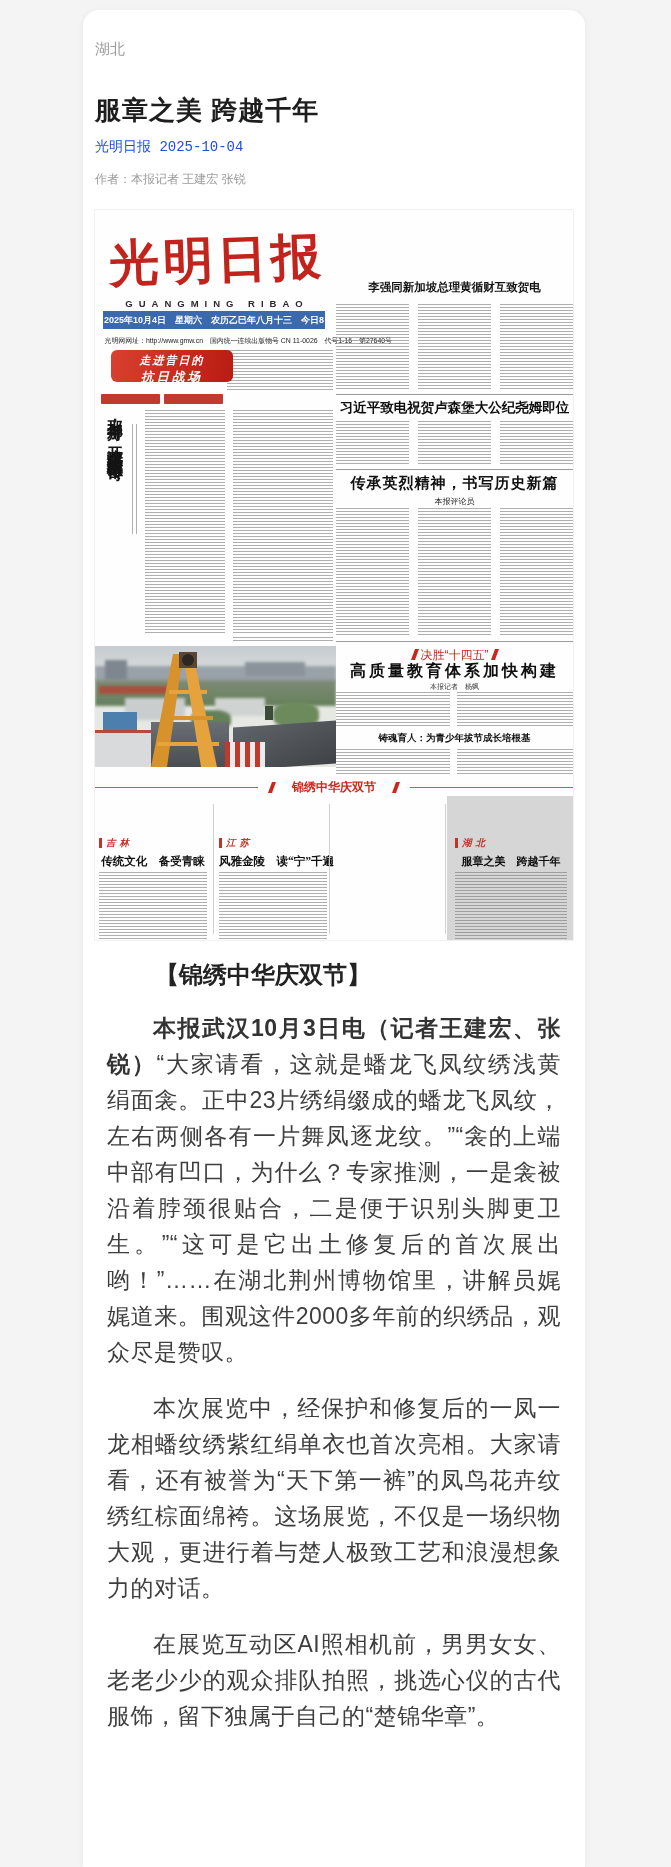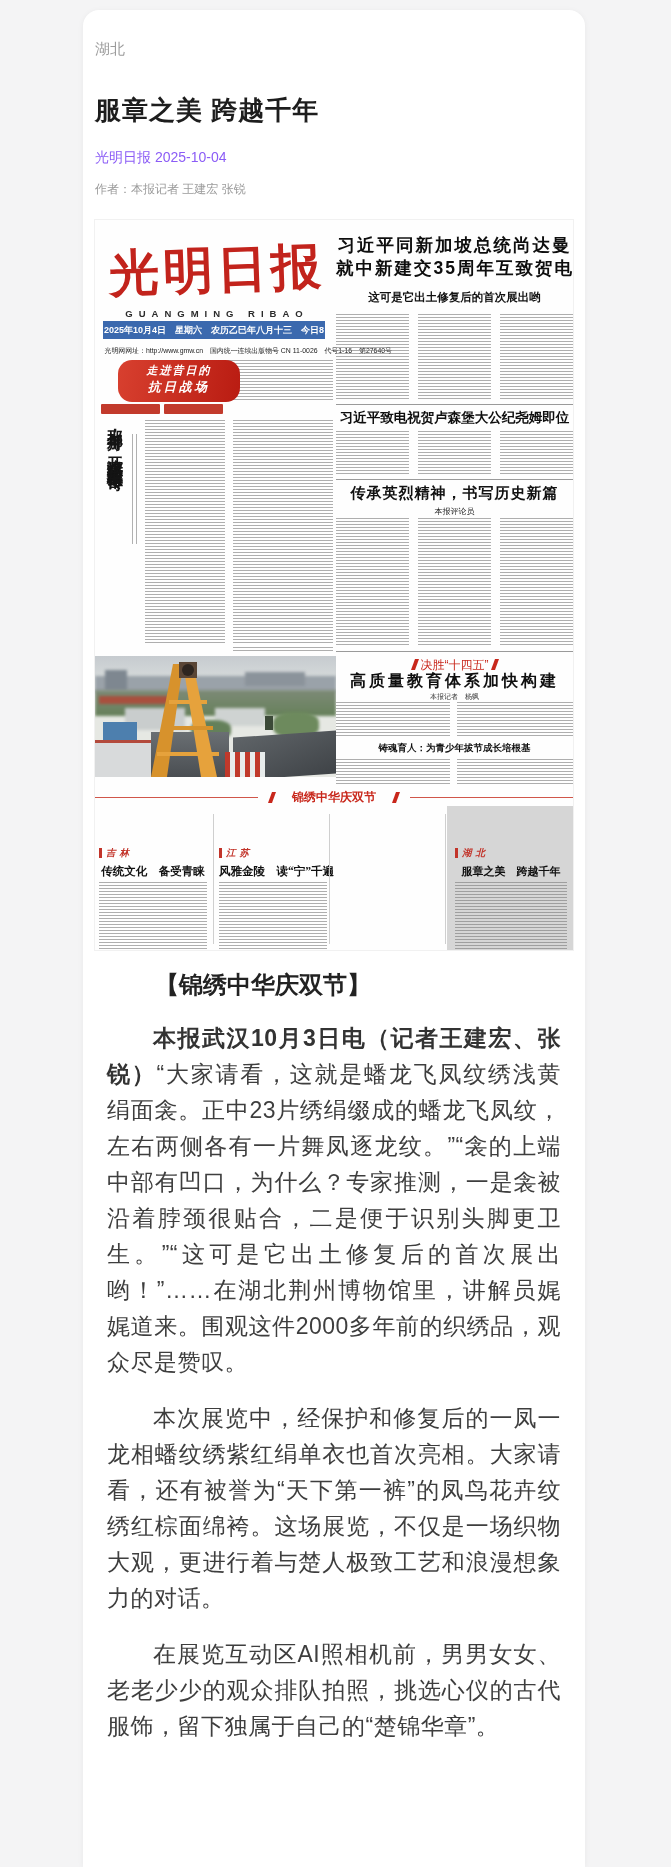--- a/index.html
+++ b/index.html
@@ -10,21 +10,21 @@
     -webkit-font-smoothing:antialiased;
   }
   .card{
     position:absolute;left:83px;top:10px;width:502px;height:1857px;
     background:#fff;border-radius:16px 16px 0 0;
     box-shadow:0 1px 6px rgba(0,0,0,.05);
   }
   .inner{padding:30px 12px 0 12px;}
   .cat{font-size:15px;color:#9b9b9b;line-height:18px;}
   .title{font-size:26px;font-weight:bold;color:#1d1d1d;margin-top:36px;line-height:32px;letter-spacing:1px;}
-  .meta{font-size:14px;color:#8b5cf6;margin-top:22px;line-height:18px;}
+  .meta{font-size:14px;color:#1d4ed8;margin-top:12px;line-height:18px;font-family:Liberation Mono, monospace;}
   .meta2{font-size:12px;color:#9b9b9b;margin-top:14px;line-height:18px;}
 
   
   .paper{
     position:relative;width:478px;height:730px;margin-top:22px;
     background:#fefefe;box-shadow:0 0 0 1px #f1f1f1;
     overflow:hidden;
   }
   .abs{position:absolute;}
   .gk{position:absolute;opacity:.62;
@@ -45,22 +45,22 @@
   .h3{left:241px;top:264px;width:237px;text-align:center;font-size:15px;font-weight:bold;color:#111;
     font-family:"Liberation Serif",serif;letter-spacing:1px;white-space:nowrap;}
   .h3by{left:241px;top:286px;width:237px;text-align:center;font-size:8px;color:#222;}
   .rule{background:#9a9a9a;height:1px;}
   .badge{left:241px;top:437px;width:237px;text-align:center;font-size:12px;font-weight:normal;color:#c8271b;white-space:nowrap;}
   .slash{display:inline-block;width:4px;height:11px;background:#c8271b;transform:skewX(-20deg);vertical-align:-1px;margin:0 4px;}
   .eduh{left:241px;top:451px;width:237px;text-align:center;font-size:16px;font-weight:bold;color:#0f0f0f;
     font-family:"Liberation Serif",serif;letter-spacing:3px;white-space:nowrap;}
   .eduby{left:241px;top:472px;width:237px;text-align:center;font-size:7px;color:#333;}
   .edusub{left:241px;top:522px;width:237px;text-align:center;font-size:9.5px;font-weight:bold;color:#111;white-space:nowrap;font-family:Liberation Mono, monospace;}
-  .promo{left:23px;top:140px;width:122px;height:42px;background:linear-gradient(100deg,#d8402f,#b91c12);
-    border-radius:14px;color:#fff;text-align:center;padding-top:3px;box-sizing:border-box;}
+  .promo{left:16px;top:140px;width:122px;height:32px;background:linear-gradient(100deg,#d8402f,#b91c12);
+    border-radius:6px;color:#fff;text-align:center;padding-top:3px;box-sizing:border-box;}
   .promo .l1{font-size:11px;font-weight:bold;font-style:italic;letter-spacing:2px;}
   .promo .l2{font-size:12.5px;font-weight:bold;font-style:italic;letter-spacing:3px;margin-top:1px;}
   .tags{left:6px;top:184px;width:122px;height:10px;display:flex;gap:4px;}
   .tags i{flex:1;background:#c23a2c;border-radius:1px;}
   .vhead{left:4px;top:198px;width:30px;height:260px;writing-mode:vertical-rl;
     font-family:"Liberation Serif",serif;font-weight:bold;font-size:16px;color:#141414;letter-spacing:2px;line-height:28px;}
   .divider{left:0;top:569px;width:478px;height:16px;display:flex;align-items:center;gap:8px;}
   .divider .ln{flex:1;height:1px;background:#d0564a;}
   .divider .tx{font-size:12px;font-weight:bold;color:#c8271b;margin:0 6px;white-space:nowrap;}
   .col{position:absolute;top:628px;width:108px;height:136px;}
@@ -92,25 +92,21 @@
     <div class="meta">光明日报 2025-10-04</div>
     <div class="meta2">作者：本报记者 王建宏 张锐</div>
 
     <div class="paper">
 
       <div class="abs masthead">光明日报</div>
       <div class="abs latin">GUANGMING RIBAO</div>
       <div class="abs bluebar">2025年10月4日　星期六　农历乙巳年八月十三　今日8版</div>
       <div class="abs infoline">光明网网址：http://www.gmw.cn　国内统一连续出版物号 CN 11-0026　代号1-16　第27640号</div>
 
-      <div class="abs h1">
-        <div>习近平同新加坡总统尚达曼</div>
-        <div>就中新建交35周年互致贺电</div>
-      </div>
-      <div class="abs subhead">这可是它出土修复后的首次展出哟</div>
+      <div class="abs subhead">李强同新加坡总理黄循财互致贺电</div>
       <div class="gk" style="left:241px;top:94px;width:73px;height:86px"></div>
       <div class="gk" style="left:323px;top:94px;width:73px;height:86px"></div>
       <div class="gk" style="left:405px;top:94px;width:73px;height:86px"></div>
 
       <div class="abs rule" style="left:241px;top:184px;width:237px"></div>
       <div class="abs h2">习近平致电祝贺卢森堡大公纪尧姆即位</div>
       <div class="gk" style="left:241px;top:211px;width:73px;height:44px"></div>
       <div class="gk" style="left:323px;top:211px;width:73px;height:44px"></div>
       <div class="gk" style="left:405px;top:211px;width:73px;height:44px"></div>
 

